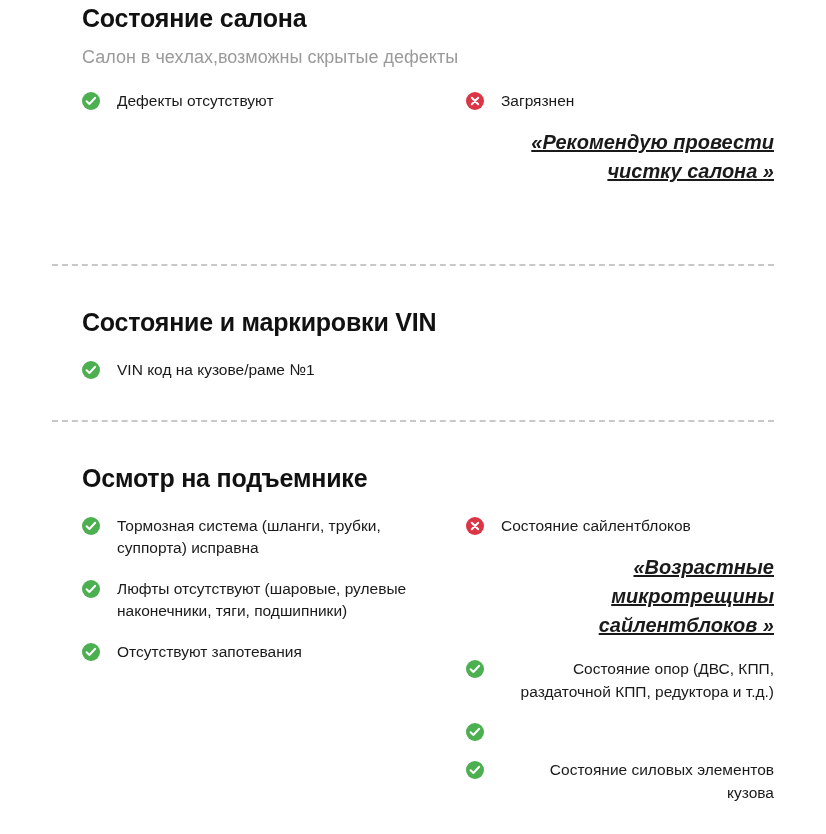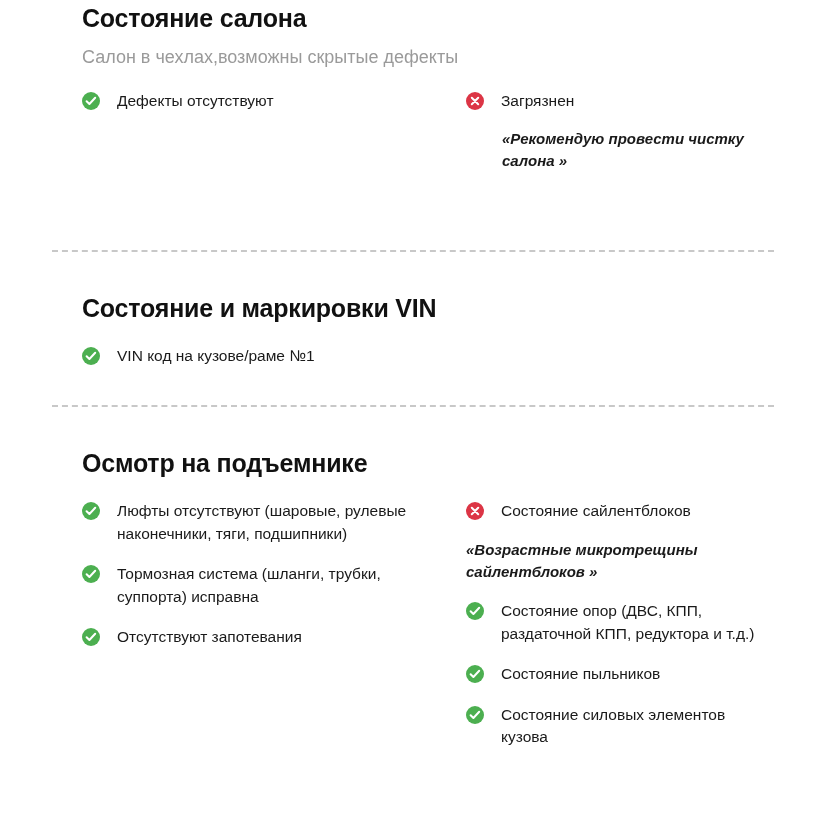--- a/index.html
+++ b/index.html
@@ -45,20 +45,21 @@
   .cols {
     display: flex;
     margin-top: 22px;
   }
   .col {
     width: 50%;
     box-sizing: border-box;
   }
   .col-right {
     padding-left: 38px;
+    text-align: right;
   }
   .item {
     display: flex;
     align-items: flex-start;
     margin-bottom: 18px;
   }
   .item:last-child {
     margin-bottom: 0;
   }
   .mark {
@@ -81,26 +82,27 @@
     width: 18px;
     height: 18px;
   }
   .item-text {
     font-size: 15.5px;
     font-weight: normal;
     line-height: 1.45;
     color: #1a1a1a;
   }
   .note {
-    font-size: 15px;
+    font-size: 20px;
     font-style: italic;
     font-weight: bold;
     color: #1a1a1a;
     line-height: 1.45;
     margin: -2px 0 18px 36px;
+    text-decoration: underline;
   }
   .note.indent-left {
     margin-left: 0;
   }
   .spacer-lg { height: 60px; }
   .spacer-md { height: 38px; }
 </style>
 </head>
 <body>
 
@@ -162,36 +164,36 @@
   <div class="section">
     <h2 class="section-title">Осмотр на подъемнике</h2>
     <div class="cols">
       <div class="col">
         <div class="item">
           <span class="mark ok">
             <svg viewBox="0 0 18 18">
                 <path d="M4.6 9.2 L7.4 12 L13.2 5.8" fill="none" stroke="#ffffff" stroke-width="2" stroke-linecap="round" stroke-linejoin="round"></path>
               </svg>
           </span>
+          <span class="item-text">Тормозная система (шланги, трубки, суппорта) исправна</span>
+        </div>
+        <div class="item">
+          <span class="mark ok">
+            <svg viewBox="0 0 18 18">
+                <path d="M4.6 9.2 L7.4 12 L13.2 5.8" fill="none" stroke="#ffffff" stroke-width="2" stroke-linecap="round" stroke-linejoin="round"></path>
+              </svg>
+          </span>
           <span class="item-text">Люфты отсутствуют (шаровые, рулевые наконечники, тяги, подшипники)</span>
         </div>
         <div class="item">
           <span class="mark ok">
             <svg viewBox="0 0 18 18">
                 <path d="M4.6 9.2 L7.4 12 L13.2 5.8" fill="none" stroke="#ffffff" stroke-width="2" stroke-linecap="round" stroke-linejoin="round"></path>
               </svg>
           </span>
-          <span class="item-text">Тормозная система (шланги, трубки, суппорта) исправна</span>
-        </div>
-        <div class="item">
-          <span class="mark ok">
-            <svg viewBox="0 0 18 18">
-                <path d="M4.6 9.2 L7.4 12 L13.2 5.8" fill="none" stroke="#ffffff" stroke-width="2" stroke-linecap="round" stroke-linejoin="round"></path>
-              </svg>
-          </span>
           <span class="item-text">Отсутствуют запотевания</span>
         </div>
       </div>
       <div class="col col-right">
         <div class="item">
           <span class="mark bad">
             <svg viewBox="0 0 18 18">
                 <path d="M5.8 5.8 L12.2 12.2 M12.2 5.8 L5.8 12.2" fill="none" stroke="#ffffff" stroke-width="2" stroke-linecap="round"></path>
               </svg>
           </span>
@@ -205,21 +207,20 @@
               </svg>
           </span>
           <span class="item-text">Состояние опор (ДВС, КПП, раздаточной КПП, редуктора и т.д.)</span>
         </div>
         <div class="item">
           <span class="mark ok">
             <svg viewBox="0 0 18 18">
                 <path d="M4.6 9.2 L7.4 12 L13.2 5.8" fill="none" stroke="#ffffff" stroke-width="2" stroke-linecap="round" stroke-linejoin="round"></path>
               </svg>
           </span>
-          <span class="item-text">Состояние пыльников</span>
         </div>
         <div class="item">
           <span class="mark ok">
             <svg viewBox="0 0 18 18">
                 <path d="M4.6 9.2 L7.4 12 L13.2 5.8" fill="none" stroke="#ffffff" stroke-width="2" stroke-linecap="round" stroke-linejoin="round"></path>
               </svg>
           </span>
           <span class="item-text">Состояние силовых элементов кузова</span>
         </div>
       </div>

